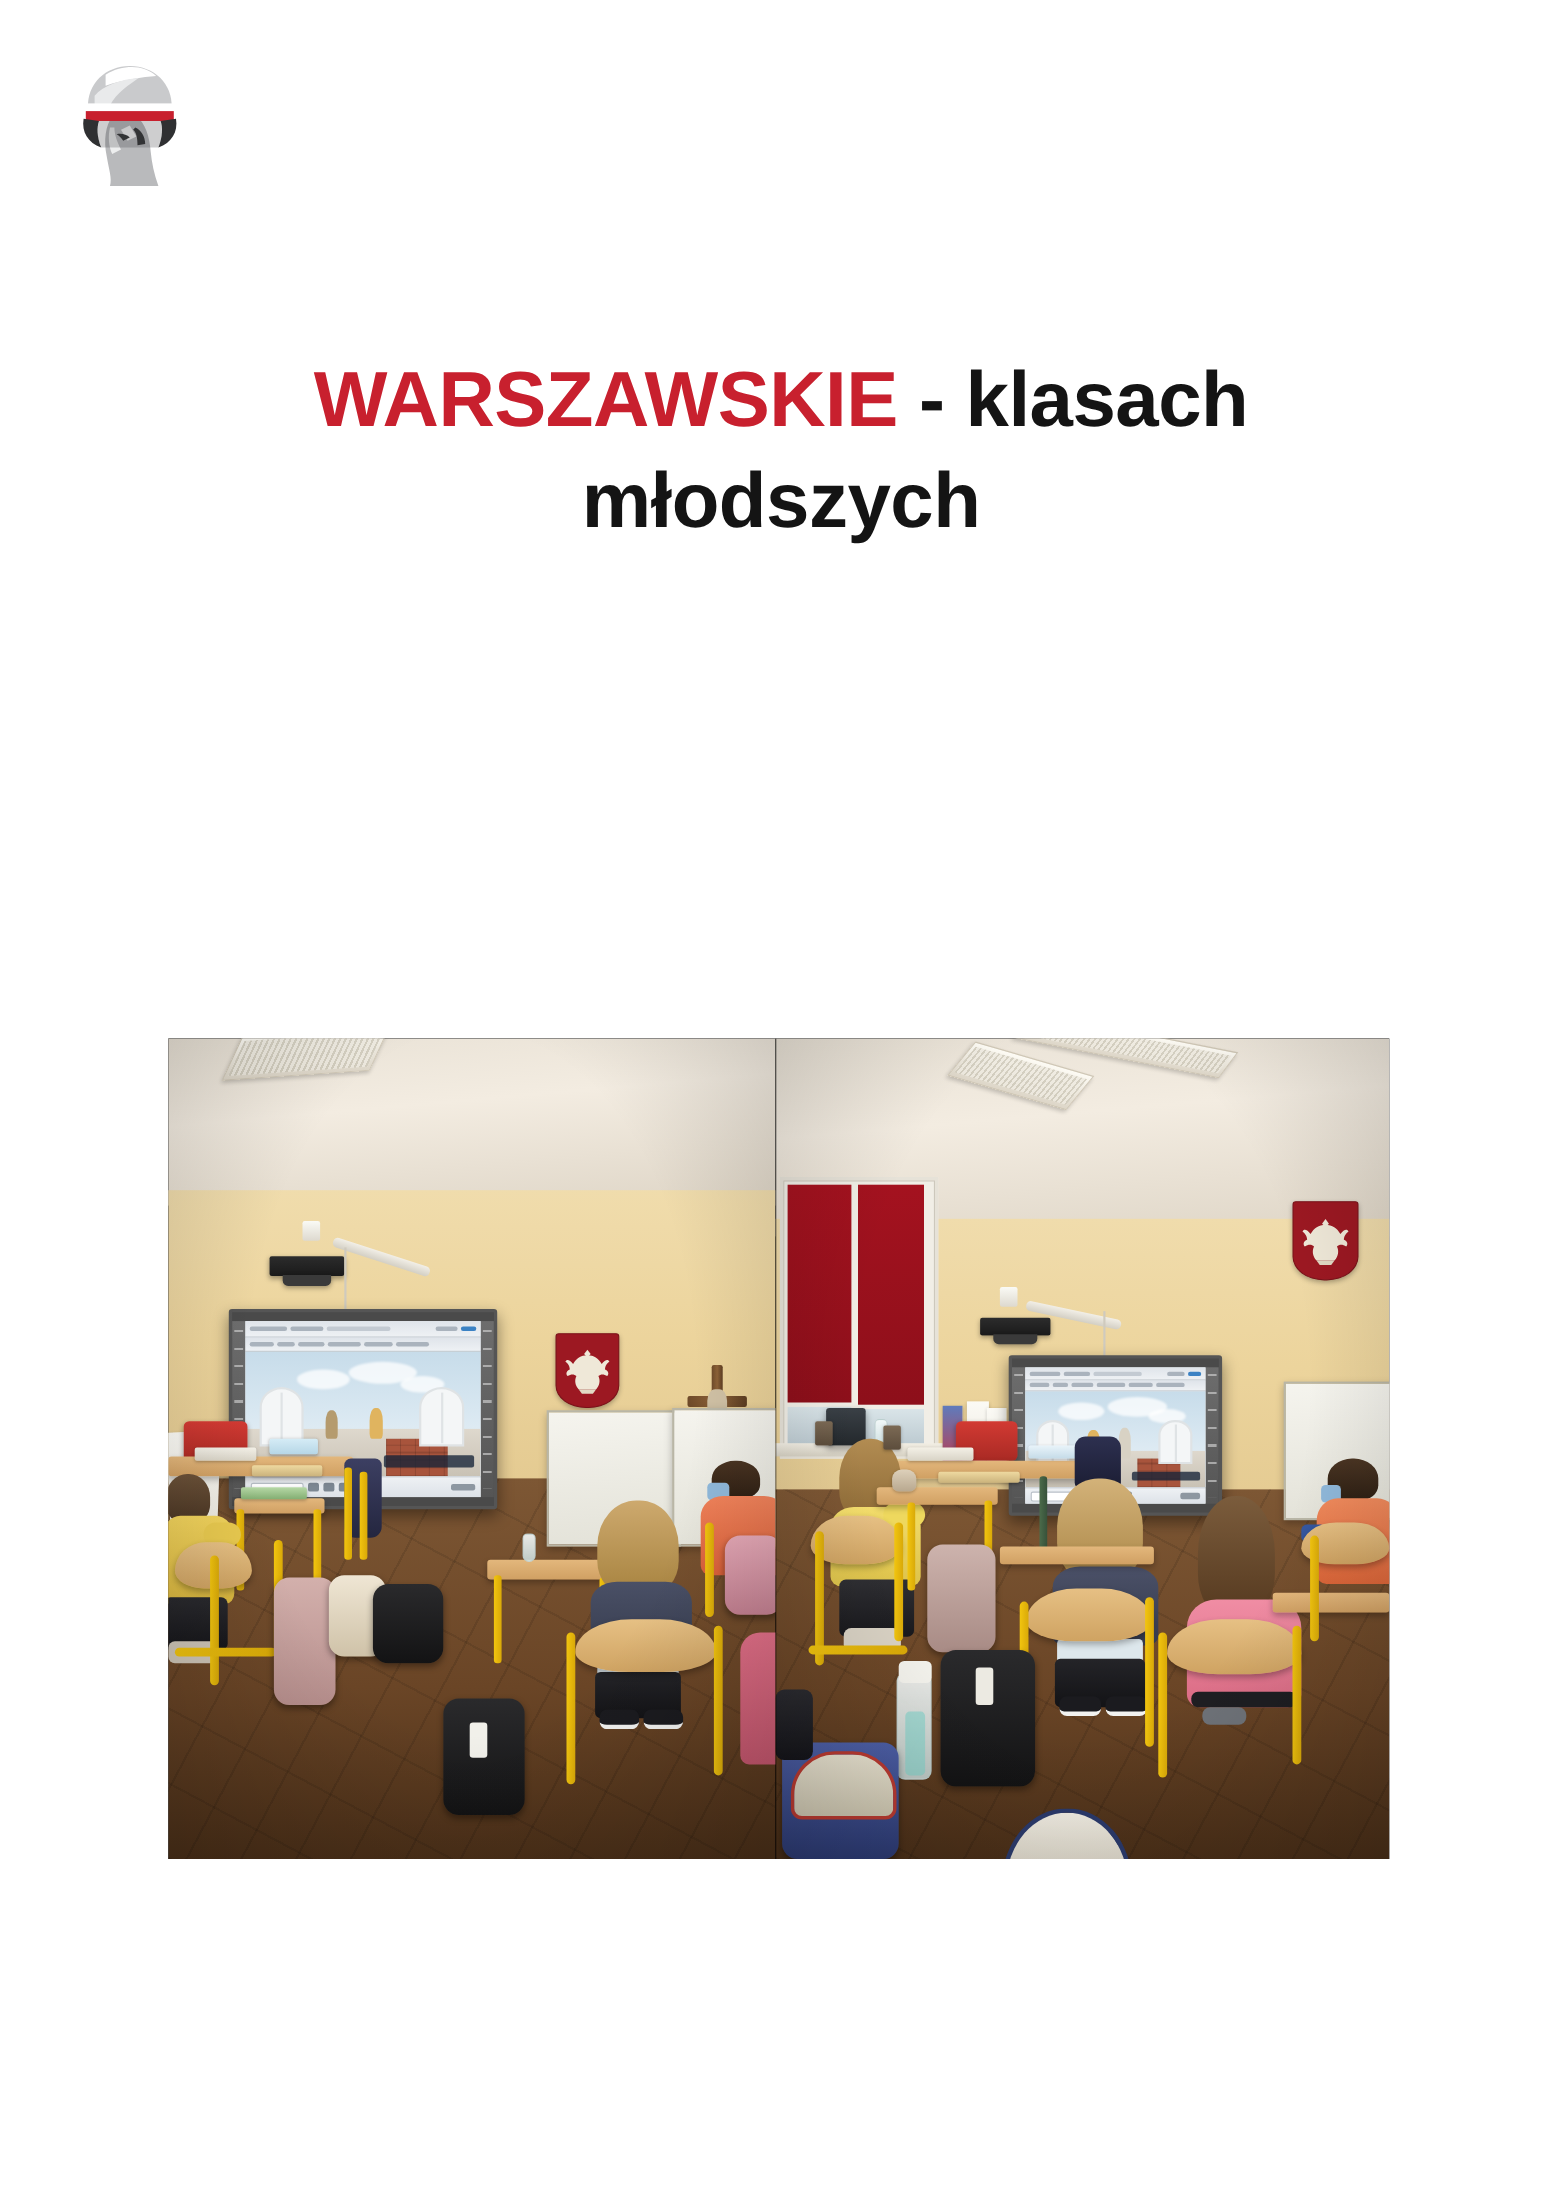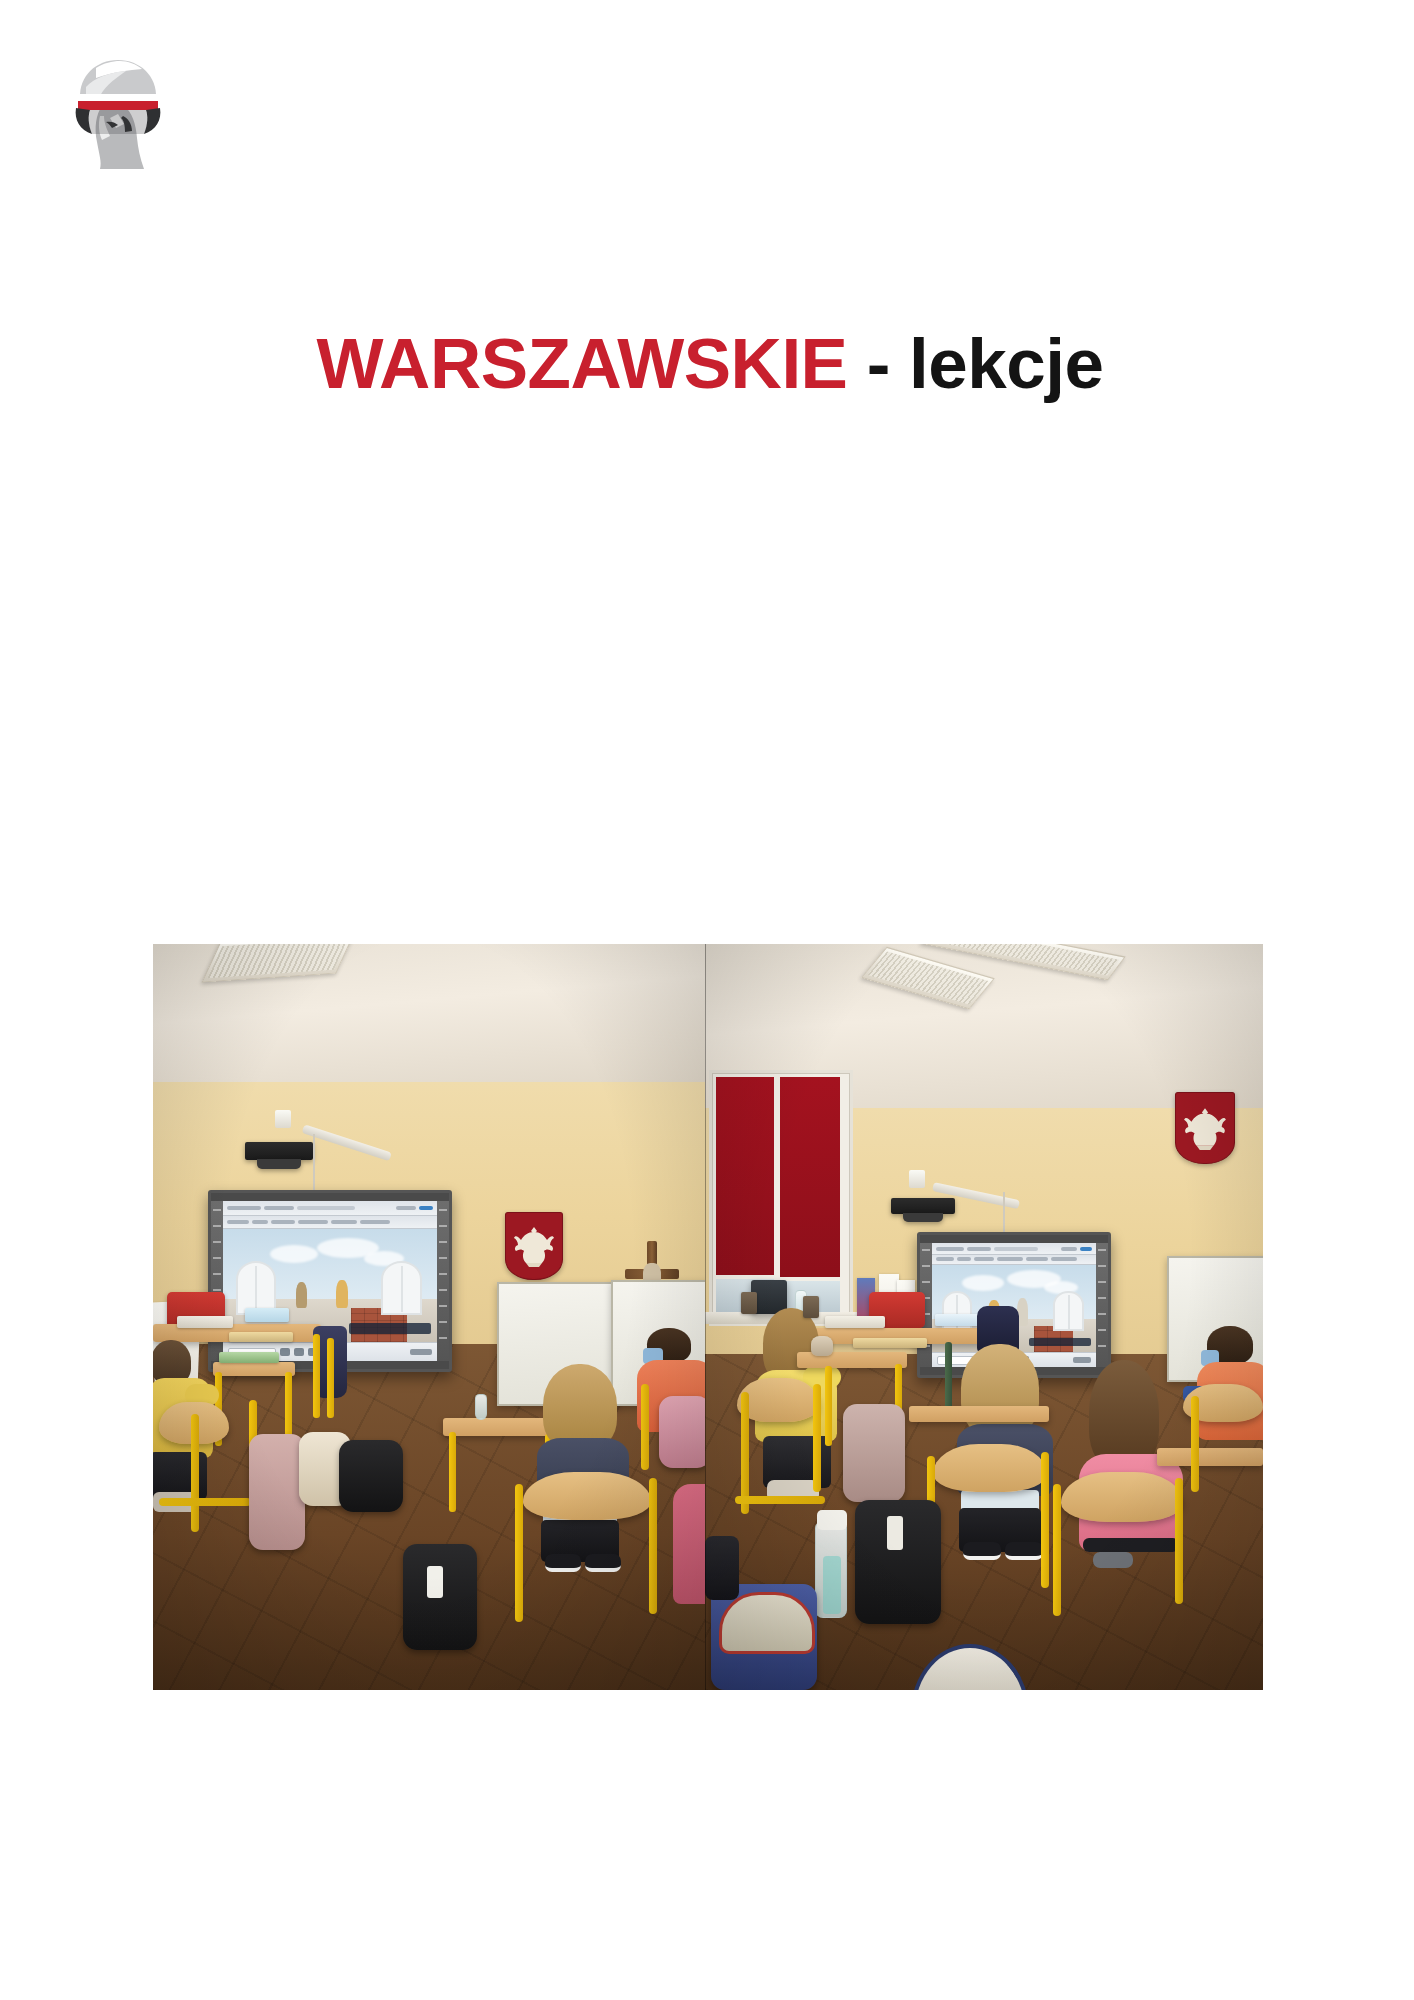--- a/index.html
+++ b/index.html
@@ -385,21 +385,22 @@
 
       <path d="M10 56 C8 68 14 78 26 82 C22 72 22 64 24 58 Z" fill="#2f3032"></path>
       <path d="M94 56 C96 68 90 78 78 82 C82 72 82 64 80 58 Z" fill="#2f3032"></path>
       <path d="M24 58 L80 58 C82 66 82 74 78 82 L26 82 C22 74 22 66 24 58 Z" fill="#3c3d3f" opacity="0.25"></path>
     </svg>
   </div>
 
 </div>
 
 <div class="title-block">
-  <div class="title-line"><span class="red">WARSZAWSKIE</span><span> - lekcje</span></div>
+  <div class="title-line"><span class="red">WARSZAWSKIE</span><span> - klasach</span></div>
+  <div class="title-line"><span class="red"></span><span>młodszych</span></div>
 </div>
 
 <div class="photos">
 
   <div class="photo photo-left">
     <div class="ceiling" style="height:152px;"></div>
     <div class="wall" style="top:138px;height:300px;"></div>
     <div class="floor" style="top:400px;"></div>
 
     <div class="fluoro" style="left:60px;top:-6px;width:128px;height:38px;transform:skewX(-28deg) rotate(-4deg);"></div>

